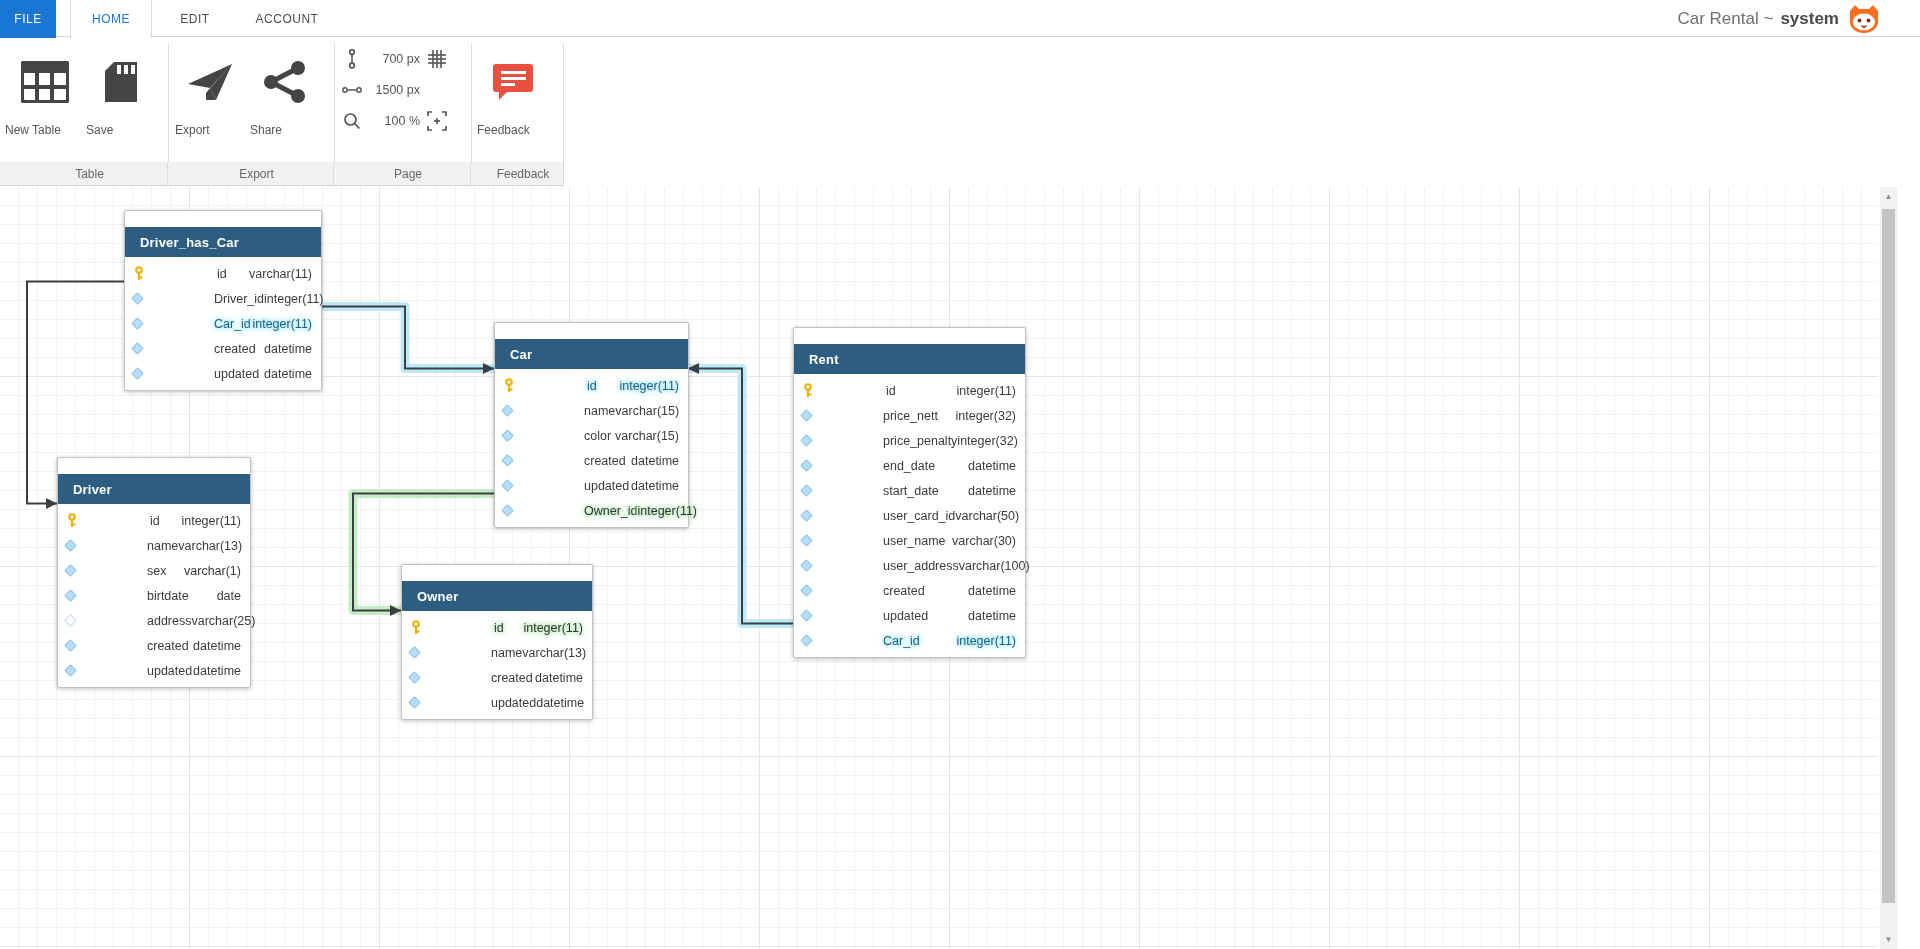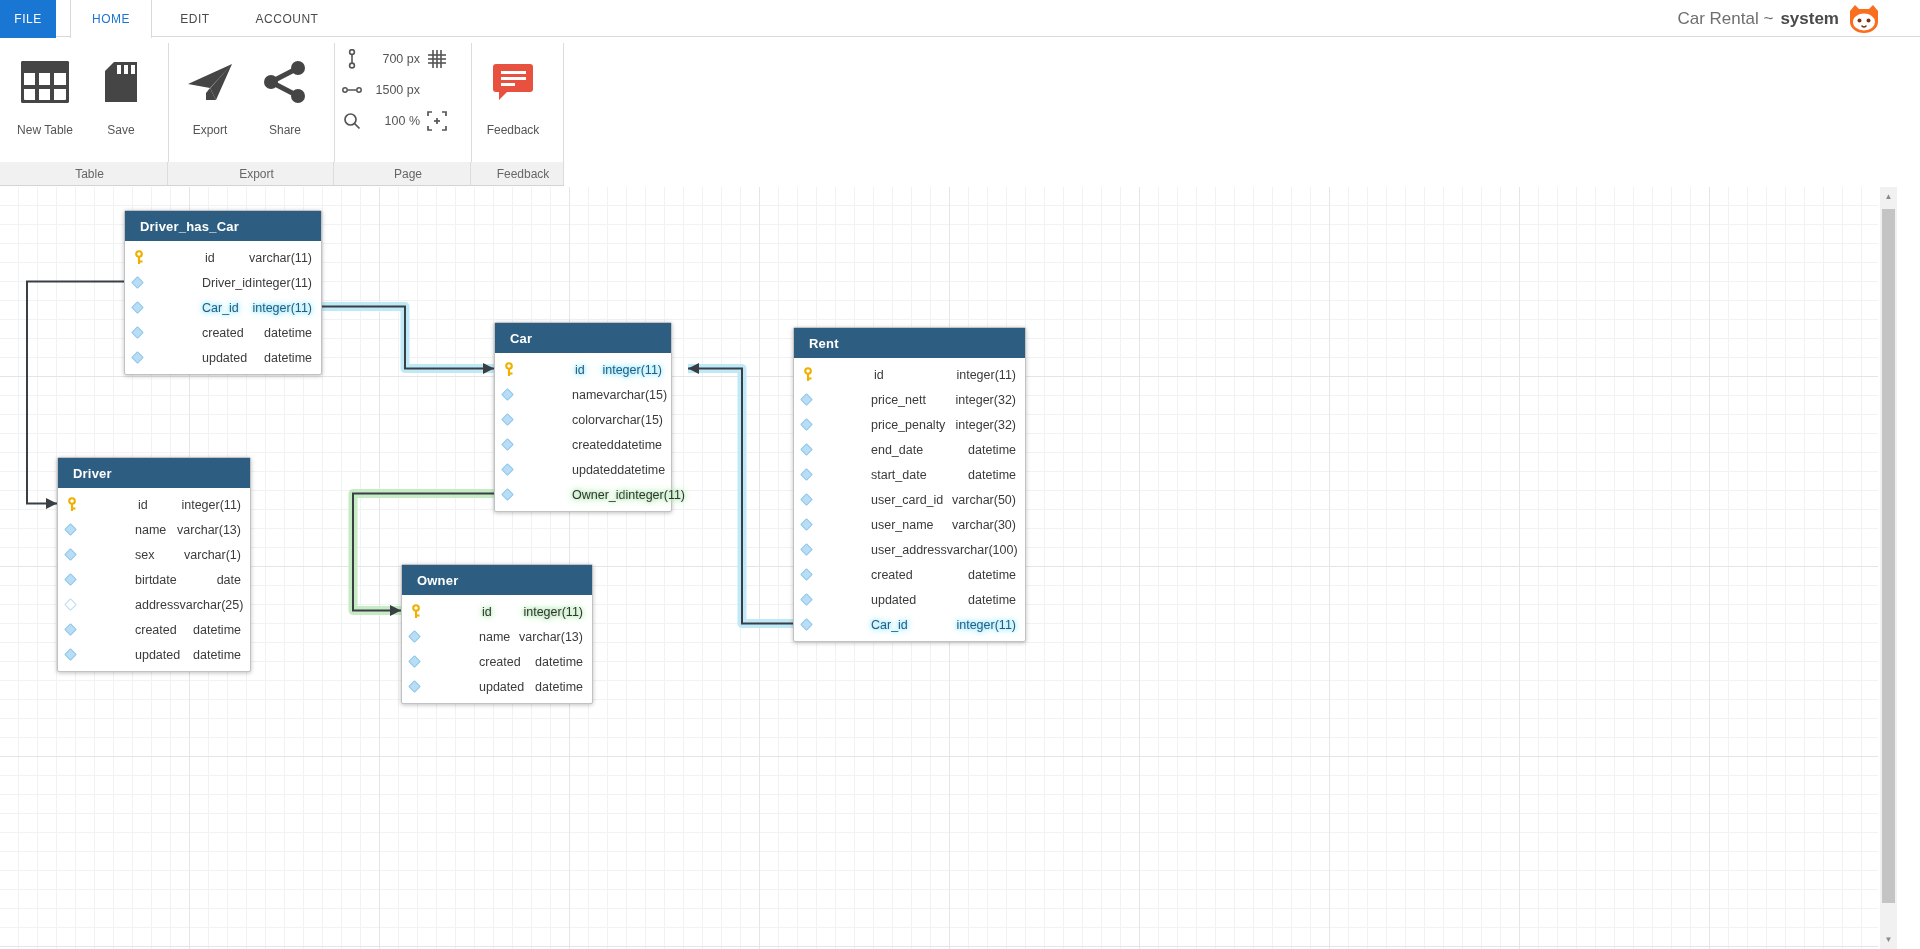--- a/index.html
+++ b/index.html
@@ -17,21 +17,21 @@
   .tab-edit { left:164px; width:62px; }
   .tab-account { left:238px; width:98px; }
   .doc-title { position:absolute; right:38px; top:0; height:37px; display:flex; align-items:center; gap:7px;
     font-size:17px; color:#6f6f6f; }
   .doc-title .bold { color:#4a4a4a; font-weight:bold; }
   .cat-icon { display:inline-flex; width:36px; height:29px; }
 
   
   .ribbon { position:relative; height:125px; background:#fff; }
   .rdivider { position:absolute; top:6px; bottom:-24px; width:1px; background:#dcdcdc; }
-  .rbtn { position:absolute; top:8px; height:108px; display:flex; flex-direction:column; align-items:center;
+  .rbtn { position:absolute; top:8px; height:108px; display:flex; flex-direction:column; 
     justify-content:flex-start; cursor:pointer; }
   .rbtn .icon { height:62px; display:flex; align-items:center; justify-content:center; margin-top:6px; }
   .rbtn .lbl { margin-top:10px; font-size:12px; color:#555; white-space:nowrap; }
   .page-rows { position:absolute; left:342px; top:6px; width:122px; }
   .prow { display:flex; align-items:center; height:31px; font-size:12.5px; color:#555; }
   .prow .picon { width:20px; display:flex; justify-content:center; }
   .prow .pval { width:62px; text-align:right; padding-right:4px; cursor:pointer; }
   .prow .pside { width:26px; display:flex; justify-content:center; cursor:pointer; }
 
   
@@ -45,24 +45,24 @@
     background-image:
       repeating-linear-gradient(to right, transparent 0 189px, #e3e5e7 189px 190px),
       repeating-linear-gradient(to bottom, transparent 0 189px, #e3e5e7 189px 190px),
       repeating-linear-gradient(to right, transparent 0 18px, #f0f2f3 18px 19px),
       repeating-linear-gradient(to bottom, transparent 0 18px, #f0f2f3 18px 19px); }
   svg.wires { position:absolute; left:0; top:0; width:1920px; height:762px; }
 
   .db-table { position:absolute; background:#fff; border:1px solid #c2c2c2; border-radius:2px;
     box-shadow:0 1px 4px rgba(0,0,0,.25); cursor:move; }
   .db-header { height:30px; background:#2d5e82; color:#fff; font-size:13px; font-weight:bold;
-    display:flex; align-items:center; padding-left:15px; letter-spacing:.2px; }
+    display:flex; align-items:center; padding-left:15px; letter-spacing:.2px;margin-top:16px; }
   .db-rows { padding:4px 0; }
   .db-row { height:25px; display:flex; align-items:center; padding:0 9px 0 8px; font-size:12.5px; color:#3b3b3b; }
-  .db-row .fname { margin-left:12px; flex:1; white-space:nowrap;padding-left:48px; }
+  .db-row .fname { margin-left:24px; flex:1; white-space:nowrap;padding-left:48px; }
   .db-row .ftype { white-space:nowrap; }
   .diamond { width:9px; height:9px; transform:rotate(45deg); background:#b8ddf5; border:1px solid #8ec6ec;
     border-radius:1px; flex:0 0 auto; }
   .diamond.nullable { background:#fff; border-color:#bcdcf2; }
   .keyicon { width:12px; height:15px; flex:0 0 auto; display:flex; }
   .hl-blue .fname, .hl-blue .ftype { color:#1a6285;
     text-shadow:0 0 3px #aee6f8,0 0 5px #aee6f8,0 0 8px #aee6f8,0 0 11px #aee6f8; }
   .hl-green .fname, .hl-green .ftype { color:#333;
     text-shadow:0 0 3px #b9e8b9,0 0 5px #b9e8b9,0 0 8px #b9e8b9,0 0 11px #b9e8b9; }
 
@@ -277,21 +277,21 @@
               <span class="fname">created</span>
               <span class="ftype">datetime</span>
             </div>
             <div class="db-row">
               <span class="diamond"></span>
               <span class="fname">updated</span>
               <span class="ftype">datetime</span>
             </div>
           </div>
         </div>
-        <div class="db-table" style="left: 494px; top: 135px; width: 178px;">
+        <div class="db-table" style="left: 494px; top: 135px; width: 195px;">
           <div class="db-header">Car</div>
           <div class="db-rows">
             <div class="db-row hl-blue">
               <span class="keyicon">
                 <svg viewBox="0 0 12 15" width="12" height="15">
                   <circle cx="6" cy="4" r="2.8" fill="none" stroke="#f0b000" stroke-width="2.1"></circle>
                   <line x1="6" y1="6.8" x2="6" y2="14" stroke="#f0b000" stroke-width="2.1"></line>
                   <line x1="6" y1="11.5" x2="9.5" y2="11.5" stroke="#f0b000" stroke-width="2.1"></line>
                 </svg>
               </span>

